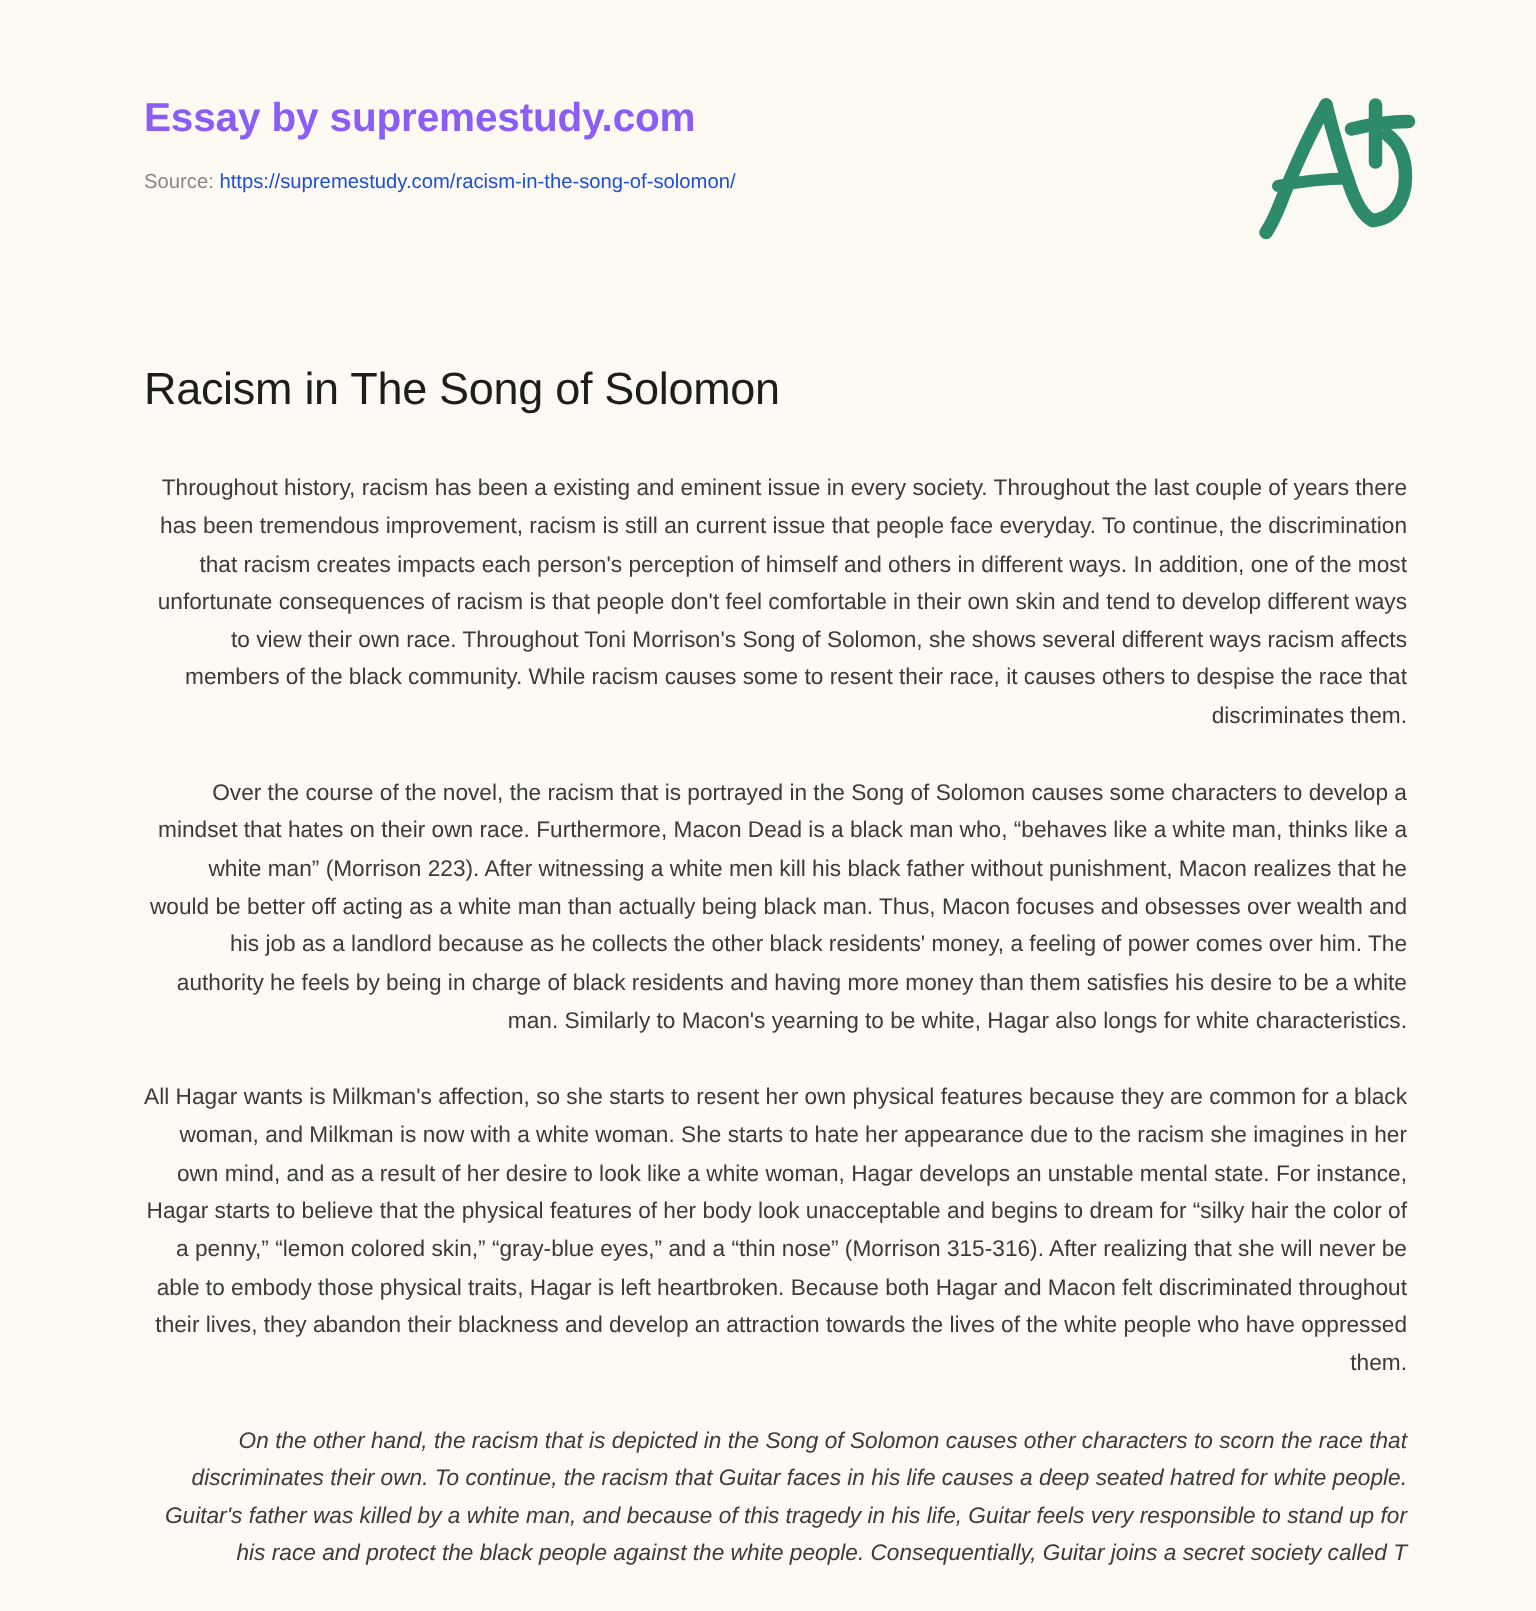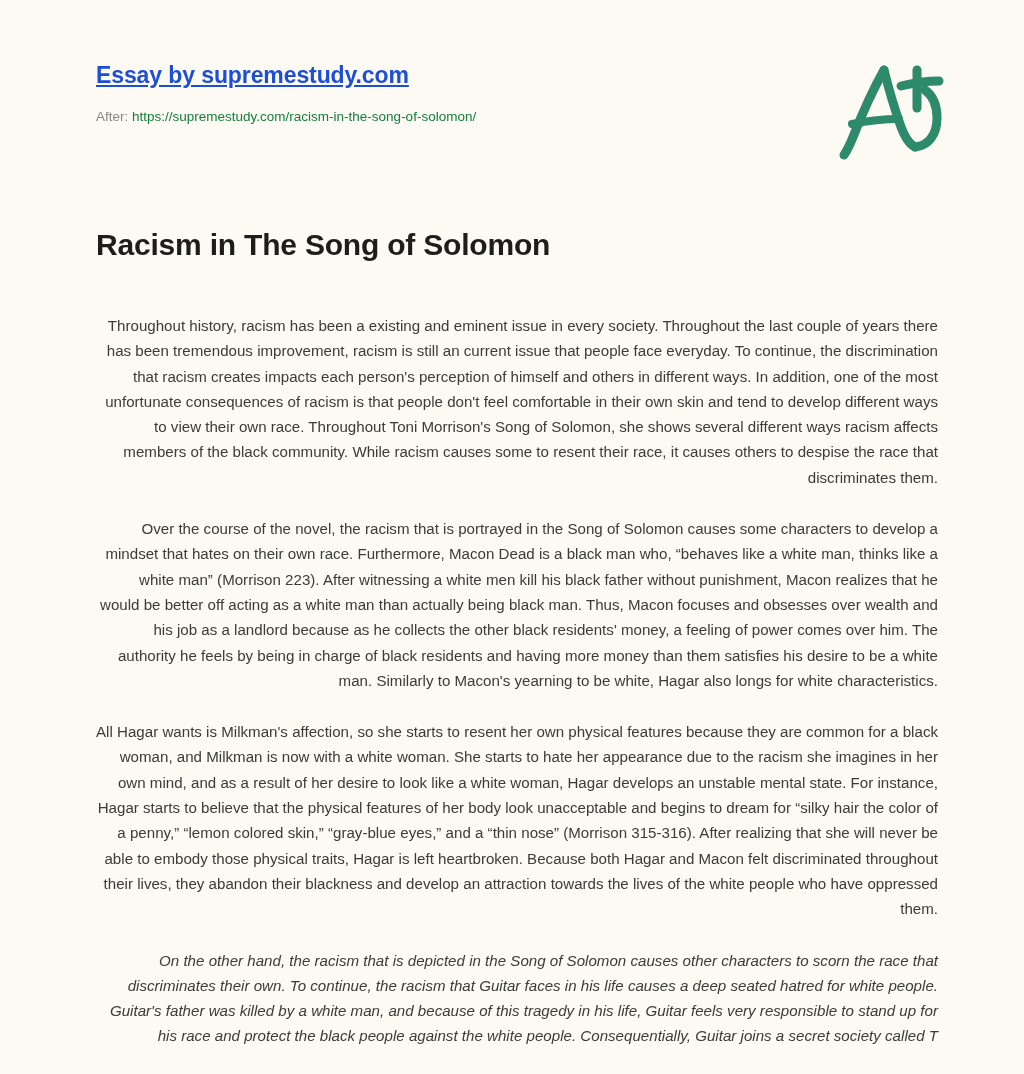--- a/index.html
+++ b/index.html
@@ -30,63 +30,62 @@
   }
 
   .header-text {
     position: absolute;
     left: 96px;
     top: 62px;
     width: 700px;
   }
 
   .byline {
-    font-size: 23px;
+    font-size: 27px;
     font-weight: bold;
-    color: #1d4ed8;
+    color: #8b5cf6;
     letter-spacing: -0.1px;
     line-height: 1.2;
     margin: 0 0 18px 0;
-    text-decoration: underline;
   }
 
   .source-line {
     font-size: 13.5px;
     color: #8a8a84;
     line-height: 1.3;
     white-space: nowrap;
   }
 
   .source-label {
     color: #8a8a84;
   }
 
   .source-url {
-    color: #15803d;
+    color: #1d4ed8;
     text-decoration: none;
   }
 
   
   .logo {
     position: absolute;
     right: 75px;
     top: 52px;
     width: 120px;
     height: 115px;
   }
   .logo svg { display: block; width: 100%; height: 100%; }
 
   
   .title {
     position: absolute;
     left: 96px;
-    top: 226px;
+    top: 241px;
     margin: 0;
     font-size: 30px;
-    font-weight: bold;
+    font-weight: normal;
     color: #1d1d1b;
     letter-spacing: -0.2px;
     line-height: 1.25;
   }
 
   
   .body-content {
     position: absolute;
     left: 96px;
     top: 313px;
@@ -106,21 +105,21 @@
 </head>
 <body>
 
 <div class="page">
 
   <div class="header">
 
     <div class="header-text">
       <div class="byline">Essay by supremestudy.com</div>
       <div class="source-line">
-        <span class="source-label">After:</span>
+        <span class="source-label">Source:</span>
         <a class="source-url" href="#">https://supremestudy.com/racism-in-the-song-of-solomon/</a>
       </div>
     </div>
 
     <div class="logo">
       <svg viewBox="0 0 120 115" xmlns="http://www.w3.org/2000/svg" aria-hidden="true">
         <g fill="none" stroke="#2d8a6b" stroke-linecap="round" stroke-linejoin="round">
 
           <path d="M55 18 C46 34 33 62 24 85 C20 95 17 100 15 103" stroke-width="9"></path>
 

